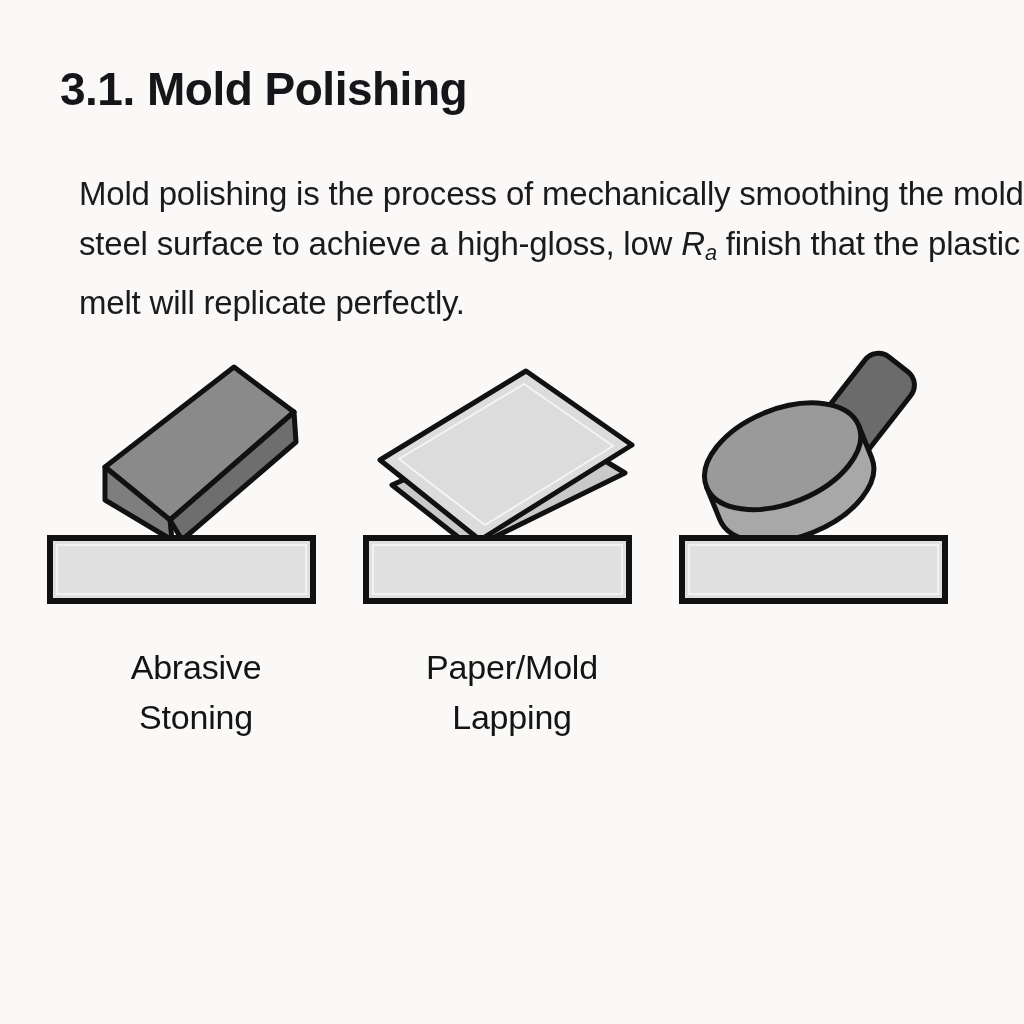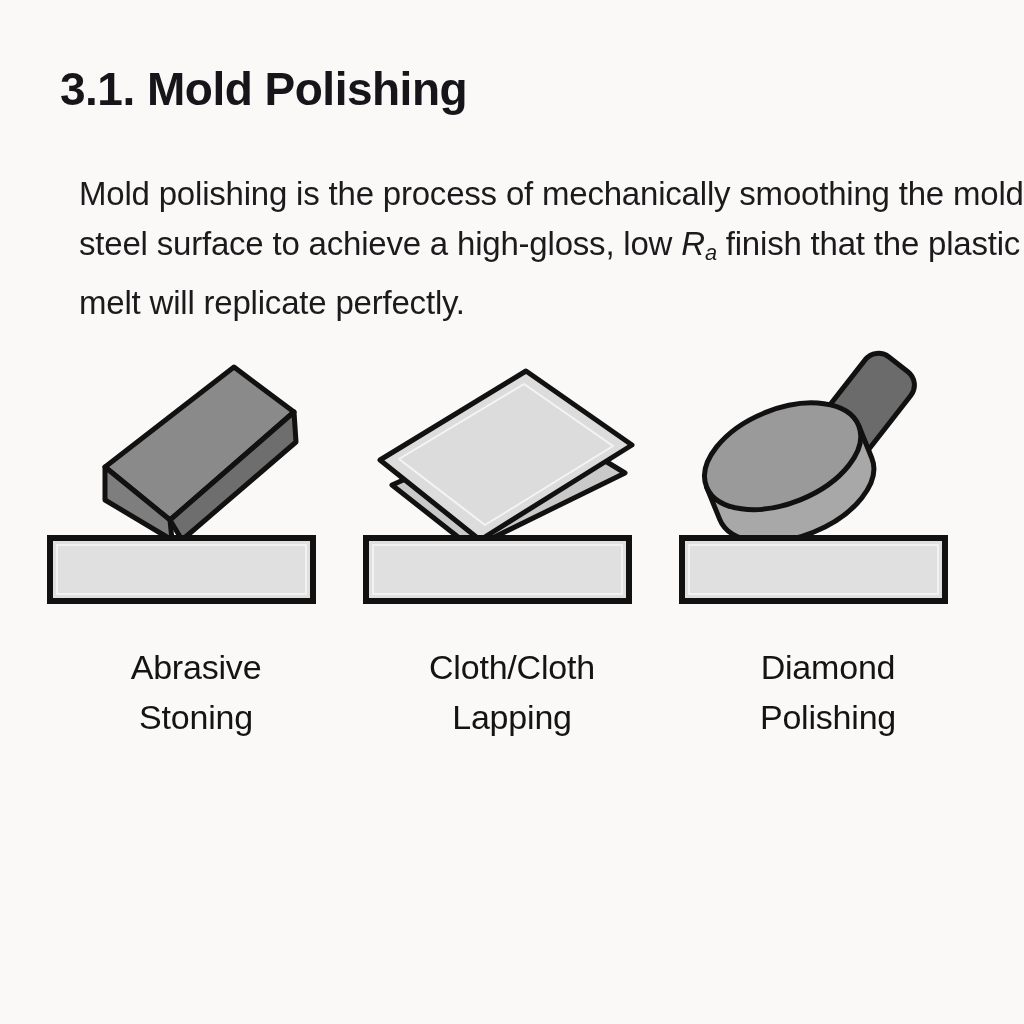--- a/index.html
+++ b/index.html
@@ -144,21 +144,21 @@
 
             <polygon points="39,109 164,34 253,96 125,175" fill="none" stroke="#f4f4f4" stroke-width="2"></polygon>
           </g>
 
           <g>
             <rect x="6" y="188" width="263" height="63" fill="#e0e0e0" stroke="#111111" stroke-width="6"></rect>
             <rect x="13" y="195" width="249" height="49" fill="none" stroke="#f2f2f2" stroke-width="2"></rect>
           </g>
         </svg>
       </div>
-      <div class="figure-caption">Cloth/Cloth
+      <div class="figure-caption">Paper/Mold
 Lapping</div>
     </div>
 
     <div class="figure-cell">
       <div class="figure-art">
         <svg viewBox="0 0 304 262" xmlns="http://www.w3.org/2000/svg">
           <g stroke="#111111" stroke-width="5" stroke-linejoin="round" stroke-linecap="round">
 
             <g transform="rotate(38 175 75)">
               <rect x="146" y="-2" width="58" height="130" rx="17" ry="17" fill="#6b6b6b"></rect>
@@ -176,18 +176,16 @@
               <ellipse cx="113" cy="105" rx="82" ry="47" fill="#9a9a9a"></ellipse>
             </g>
           </g>
 
           <g>
             <rect x="6" y="188" width="263" height="63" fill="#e0e0e0" stroke="#111111" stroke-width="6"></rect>
             <rect x="13" y="195" width="249" height="49" fill="none" stroke="#f2f2f2" stroke-width="2"></rect>
           </g>
         </svg>
       </div>
-      <div class="figure-caption">Diamond
-Polishing</div>
     </div>
 
   </div>
 </div>
 
 </body></html>

